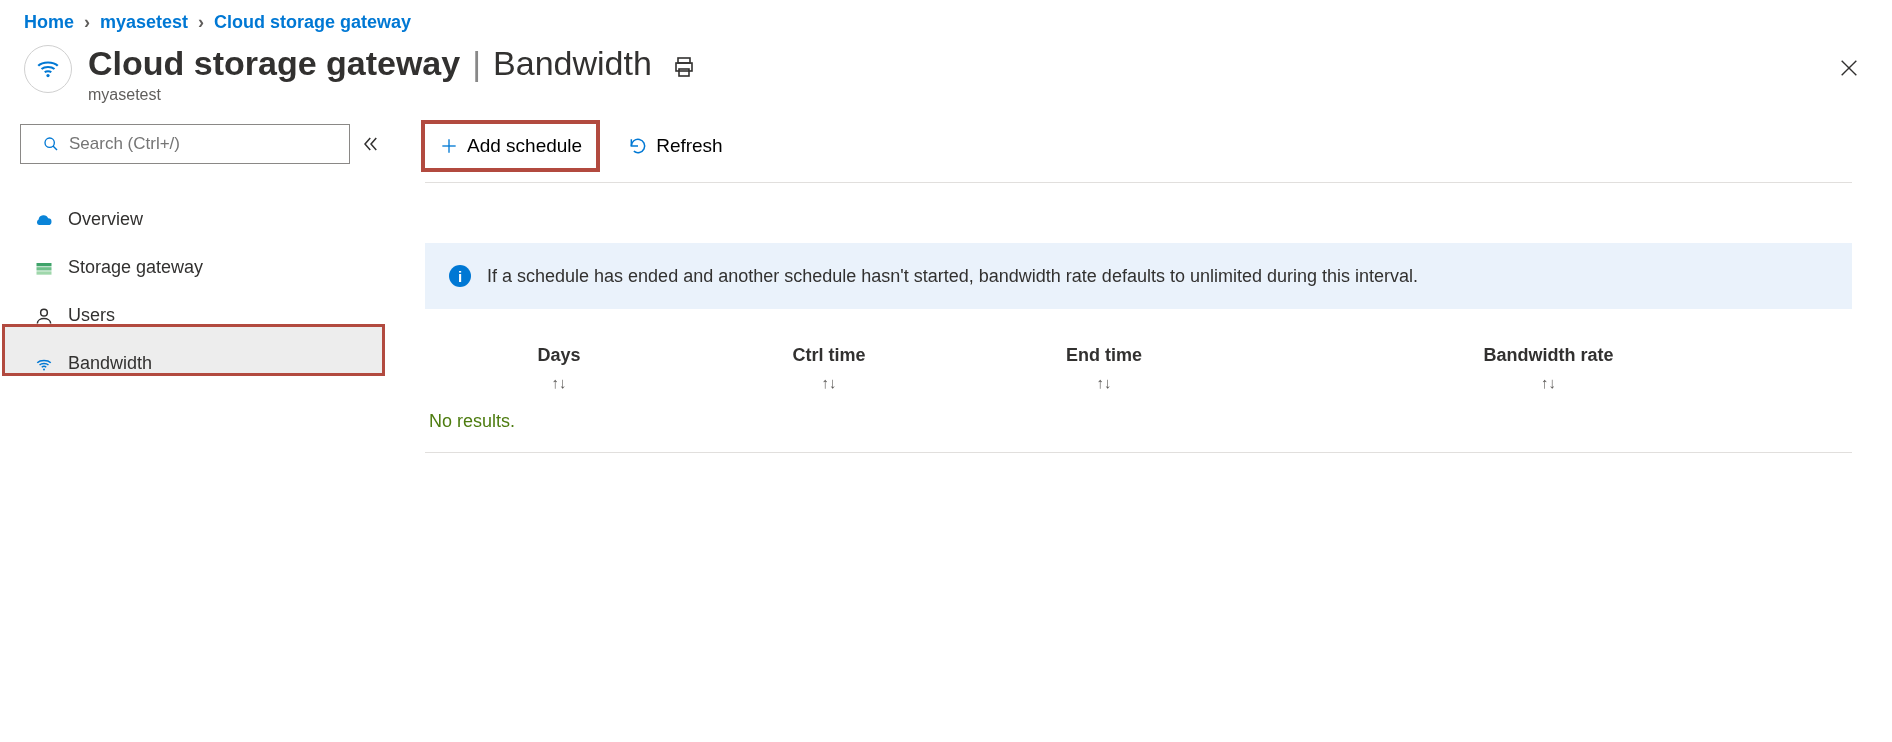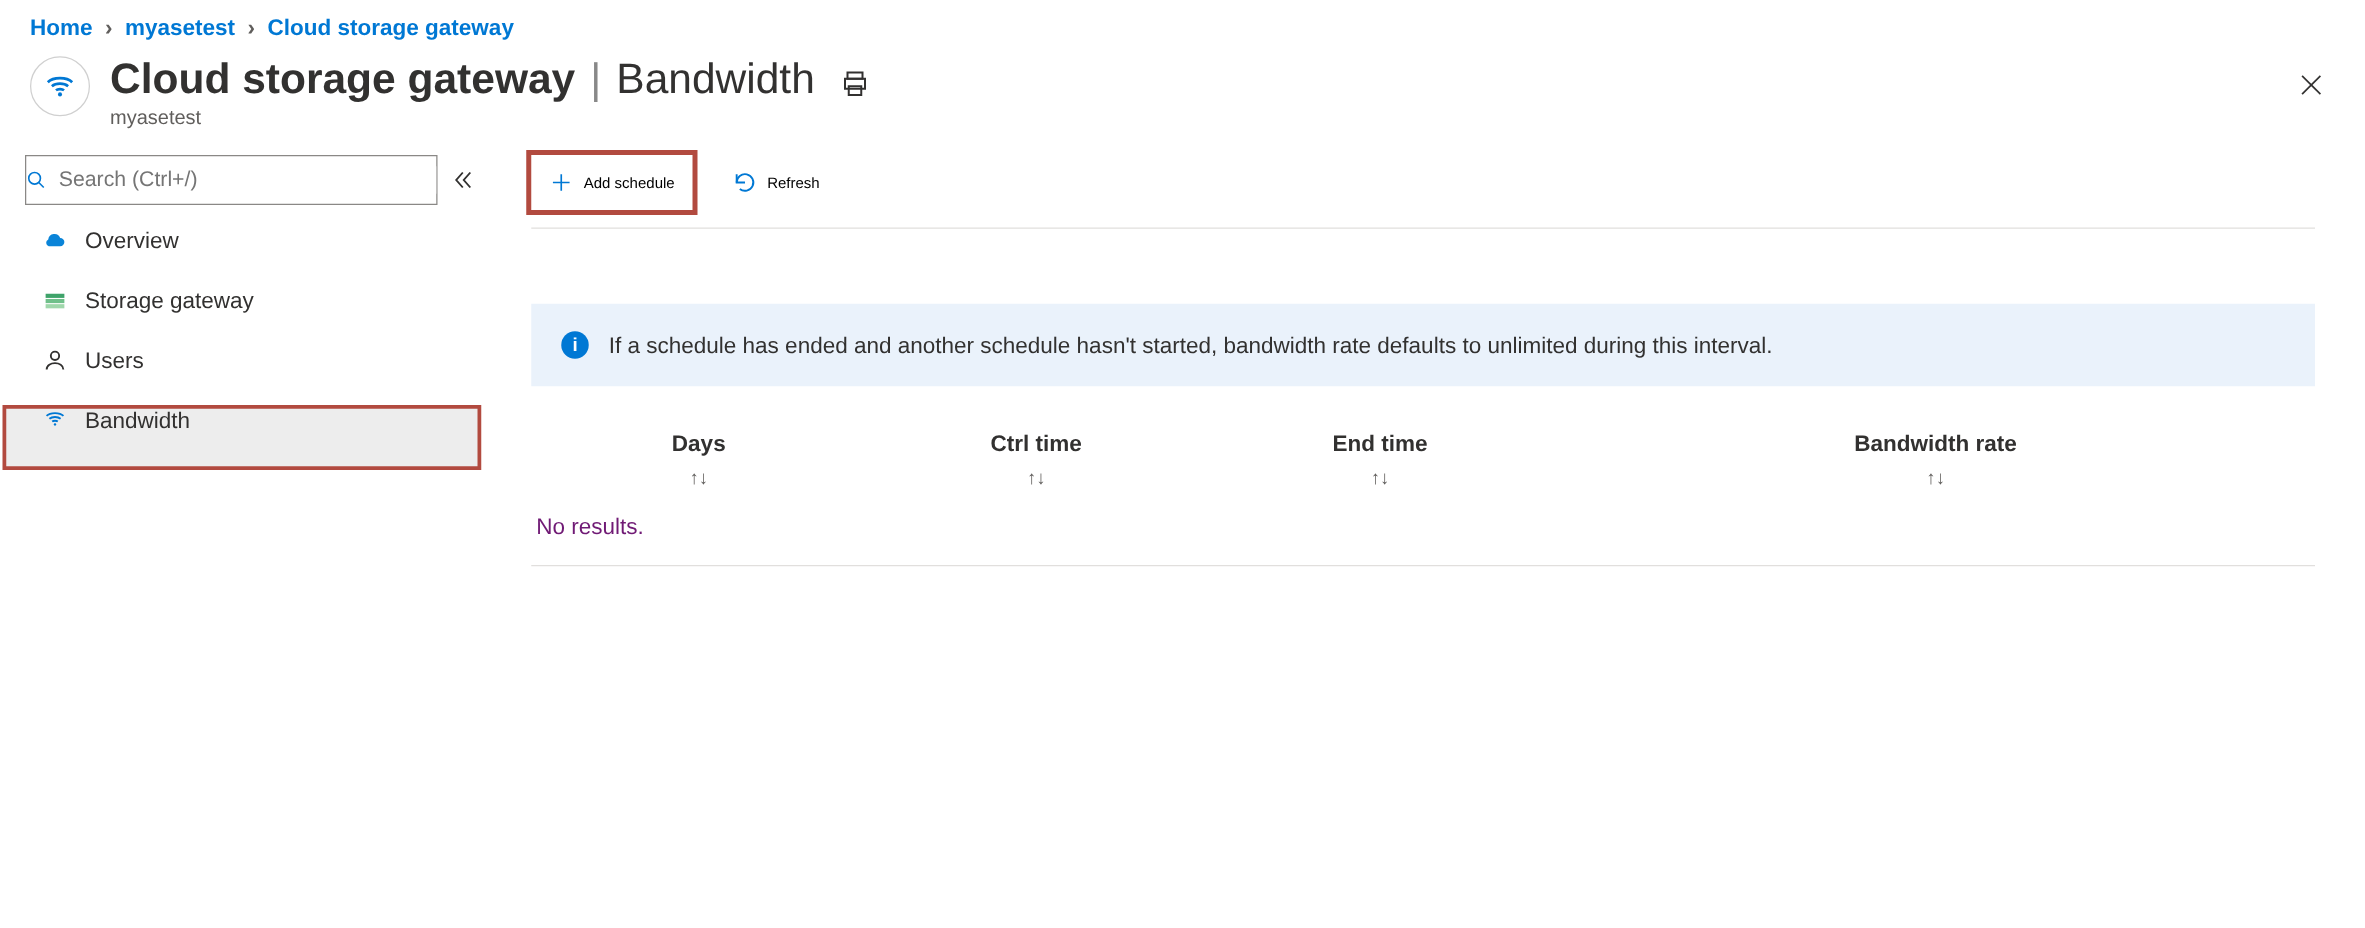--- a/index.html
+++ b/index.html
@@ -93,38 +93,38 @@
     align-items: center;
     gap: 12px;
     margin-bottom: 18px;
   }
   .search-box {
     height: 40px;
     flex: 1;
     border: 1px solid #8a8886;
     display: flex;
     align-items: center;
-    padding: 0 0;
+    padding: 0 22px;
     gap: 8px;
     min-width: 0;
     max-width: 330px;
   }
   .search-box input {
     border: none;
     outline: none;
     font-size: 17px;
     width: 100%;
   }
   .collapse-btn { cursor: pointer; color: #323130; }
 
   
   .nav { list-style: none; margin: 0; padding: 0; }
   .nav li {
     display: flex;
-    align-items: flex-start;
+    align-items: flex-end;
     gap: 14px;
     height: 48px;
     padding: 0 10px;
     cursor: pointer;
     font-size: 18px;
     border-left: 4px solid transparent;
   }
   .nav li.selected {
     background: #ededed;
     outline: 3px solid #b24a3f;
@@ -143,21 +143,21 @@
     gap: 18px;
     padding-bottom: 14px;
     border-bottom: 1px solid #e1dfdd;
   }
   .tool-btn {
     display: inline-flex;
     align-items: center;
     gap: 8px;
     height: 44px;
     padding: 0 14px;
-    font-size: 12px;
+    font-size: 19px;
     cursor: pointer;
     background: #fff;
     border: none;
   }
   .tool-btn .tool-icon { color: #0078d4; }
   .tool-btn.highlighted {
     outline: 4px solid #b24a3f;
     outline-offset: 0;
   }
 
@@ -192,21 +192,21 @@
     font-weight: 600;
     padding: 0 4px;
   }
   .col-head { display: flex; align-items: center; gap: 8px; cursor: pointer; flex-direction: column; }
   .sort-arrows { color: #605e5c; font-weight: 400; font-size: 15px; }
   .table-body {
     margin-top: 20px;
     padding: 0 4px 20px 4px;
     border-bottom: 1px solid #e1dfdd;
     font-size: 18px;
-    color: #701a75;
+    color: #4d7c0f;
   }
 
   svg { display: block; }
 </style>
 </head>
 <body>
 
 <nav class="breadcrumb">
   <a>Home</a>
   <span class="sep">›</span>

